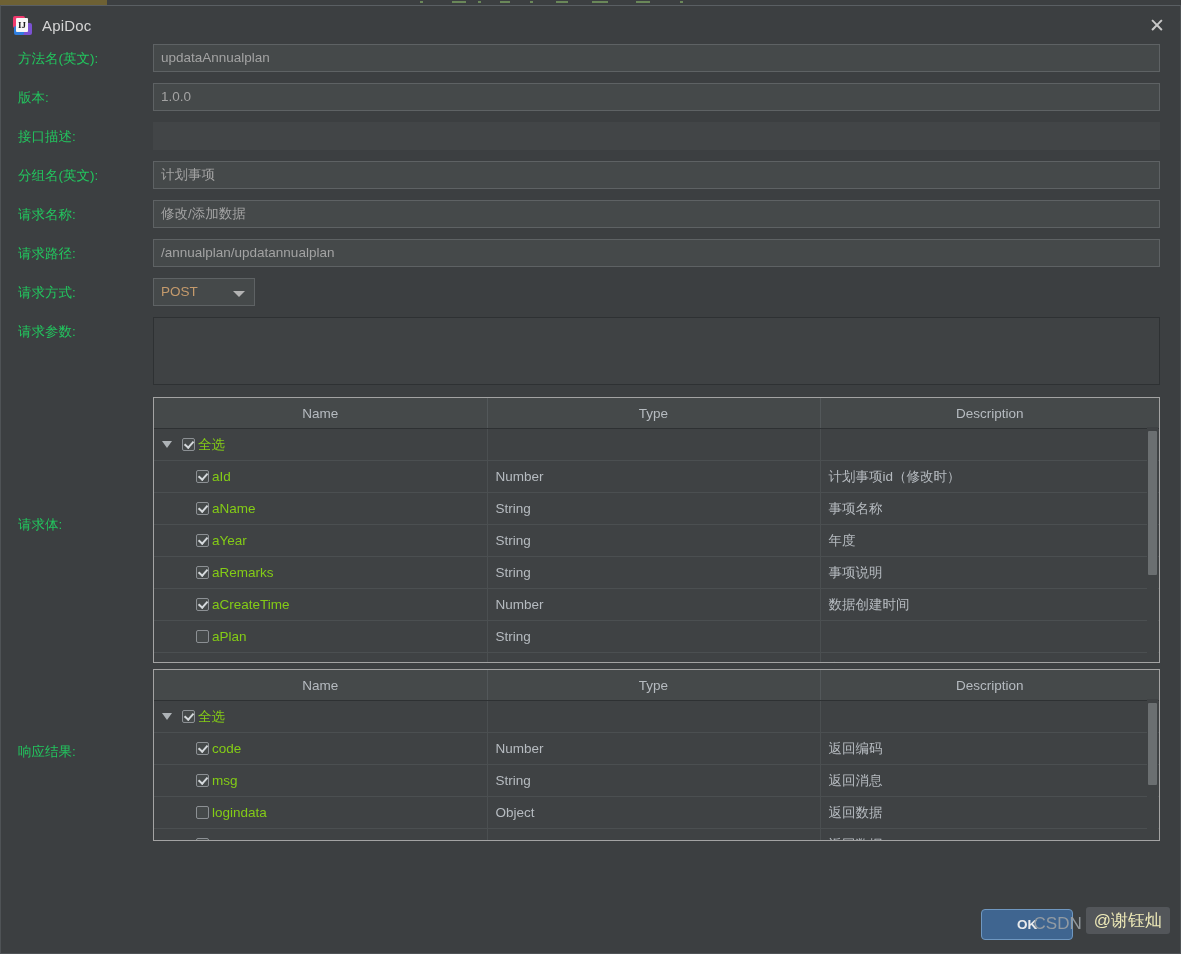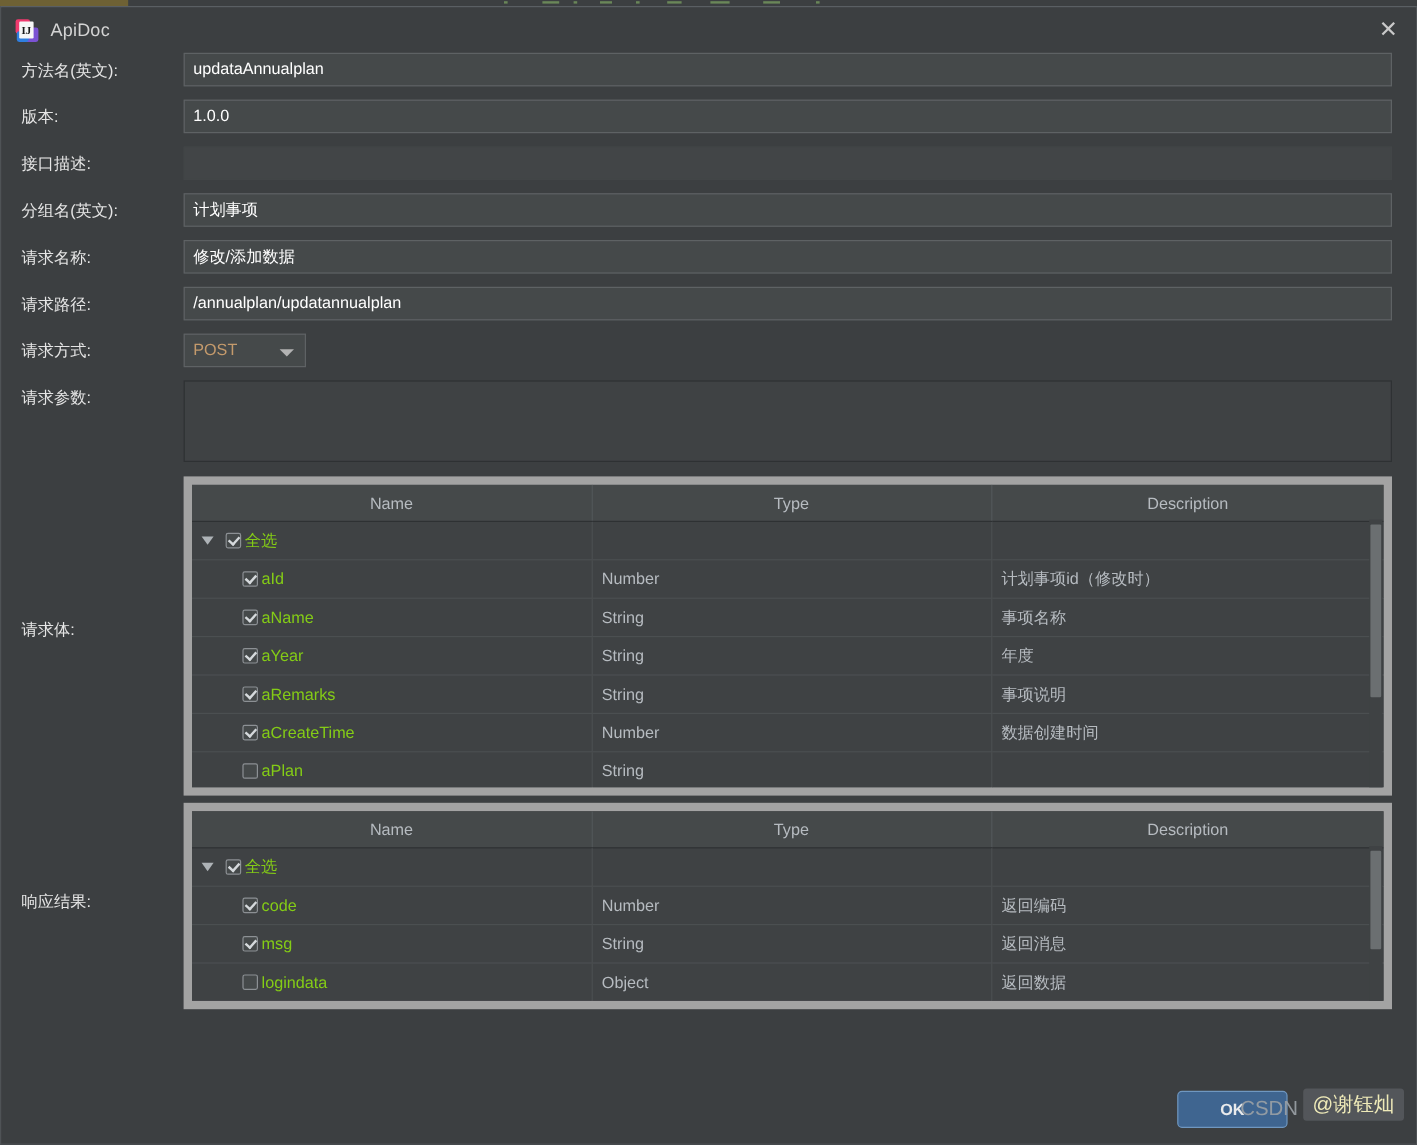--- a/index.html
+++ b/index.html
@@ -88,34 +88,34 @@
     display: flex;
     align-items: flex-start;
     margin-bottom: 9px;
   }
   .lbl {
     width: 152px;
     flex: 0 0 152px;
     text-align: left;
     padding-left: 17px;
     box-sizing: border-box;
-    color: #e5e5e5;
+    color: #22c55e;
     font-size: 13.5px;
     line-height: 30px;
   }
   .field {
     flex: 1 1 auto;
     margin-right: 10px;
   }
   .txt {
     height: 28px;
     background: #45494a;
     border: 1px solid #5e6264;
     box-sizing: border-box;
-    color: #ffffff;
+    color: #a3a3a3;
     font-size: 13.5px;
     line-height: 26px;
     padding: 0 7px;
     width: 100%;
     display: block;
   }
   .txt.readonly {
     background: #424547;
     border-color: #424547;
   }
@@ -143,21 +143,21 @@
     background: #3f4244;
     border: 1px solid #2e3133;
     box-sizing: border-box;
     width: 100%;
   }
 
   
   .tablewrap {
     position: relative;
     background: #3f4244;
-    border: 7px solid #a3a3a3;
+    border: 1px solid #a3a3a3;
     box-sizing: border-box;
     overflow: hidden;
   }
   .tbl {
     width: 100%;
     border-collapse: collapse;
     table-layout: fixed;
     font-size: 13.5px;
   }
   .tbl col.c-name { width: 333px; }

